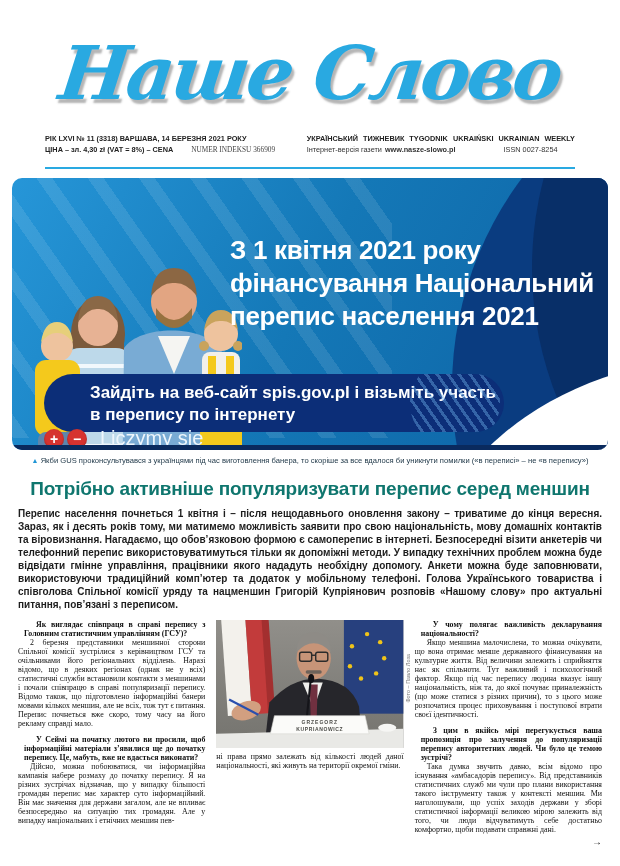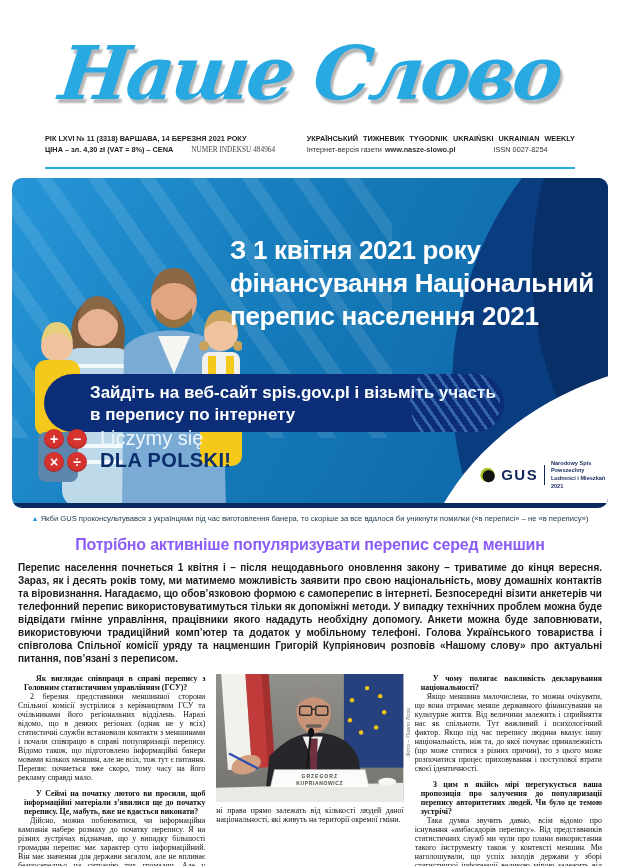--- a/index.html
+++ b/index.html
@@ -12,24 +12,24 @@
         color:#29a9e1;letter-spacing:-3px;transform:skewX(-7deg);
         text-shadow:3px 4px 2px rgba(90,90,90,.45);}
   .info-bar{margin:24px 45px 0;display:flex;justify-content:space-between;
             border-bottom:2px solid #29a9e1;padding-bottom:11px;
             font-size:7.3px;font-weight:bold;color:#222;line-height:1.5;}
   .info-left .l2{display:flex;gap:18px;}
   .index-num{font-family:"Liberation Serif",serif;font-weight:normal;color:#444;}
   .info-right .l1{word-spacing:3px;}
   .info-right .l2{display:flex;font-weight:normal;color:#333;}
   .web-url{font-weight:bold;margin-left:3px;}
-  .issn{margin-left:38px;text-align:right;}
-
-  
-  .banner{position:relative;width:596px;height:330px;margin:9px auto 0;
+  .issn{margin-left:48px;text-align:right;}
+
+  
+  .banner{position:relative;width:596px;height:272px;margin:9px auto 0;
           border-radius:10px;overflow:hidden;
           background:linear-gradient(118deg,#2696d8 0%,#1478b7 48%,#0d62a4 100%);}
   .banner-stripes{position:absolute;left:-50px;top:-70px;width:430px;height:330px;z-index:1;
           background:repeating-linear-gradient(55deg,rgba(255,255,255,.10) 0 13px,transparent 13px 42px);}
   .swoosh-dark{position:absolute;left:440px;top:-140px;width:700px;height:700px;
           border-radius:50%;background:#0a3c80;z-index:1;}
   .swoosh-dark2{position:absolute;left:520px;top:-260px;width:700px;height:700px;
           border-radius:50%;background:#082f68;z-index:1;}
   .swoosh-white{position:absolute;left:400px;top:180px;width:620px;height:520px;
           border-radius:50%;background:#fff;z-index:3;}
@@ -54,22 +54,22 @@
   .gus-divider{width:1px;height:20px;background:#13275c;}
   .gus-text{font-size:5.6px;font-weight:bold;color:#13275c;line-height:1.35;}
   .banner-strip{position:absolute;left:0;bottom:0;width:100%;height:5px;background:#0a2a5e;z-index:7;}
 
   
   .photo-caption{margin-top:6px;text-align:center;font-size:7.6px;color:#223a4a;}
   .photo-caption .marker{color:#2196d6;font-size:7px;}
 
   
   .article{margin:0 18px;}
-  .article-headline{margin:13px 0 0;text-align:center;font-size:16px;font-weight:bold;
-          color:#8b5cf6;letter-spacing:-.2px;}
+  .article-headline{margin:13px 0 0;text-align:center;font-size:19px;font-weight:bold;
+          color:#0f766e;letter-spacing:-.2px;}
   .lead{margin:7px 0 0;font-size:10px;font-weight:bold;line-height:1.3;
           text-align:justify;color:#1d1d1d;}
   .columns{display:flex;gap:11px;margin-top:9px;font-family:"Liberation Serif",serif;
           font-size:7.9px;line-height:1.14;text-align:justify;color:#101010;}
   .col{flex:1;min-width:0;}
   .col p{margin:0;text-indent:12px;}
   .col p.q{font-weight:bold;margin-top:7px;margin-left:6px;}
   .col p.first{margin-top:0;}
   .col p.cont{text-indent:0;}
   .photo-wrap{position:relative;margin-bottom:4px;}
@@ -85,21 +85,21 @@
 
 <div class="page">
 
   <div class="logo">Наше Слово</div>
 
   <div class="info-bar">
     <div class="info-left">
       <div class="l1">РІК LXVI № 11 (3318) ВАРШАВА, 14 БЕРЕЗНЯ 2021 РОКУ</div>
       <div class="l2">
         <span>ЦІНА – зл. 4,30 zł (VAT = 8%) – CENA</span>
-        <span class="index-num">NUMER INDEKSU 484964</span>
+        <span class="index-num">NUMER INDEKSU 366909</span>
       </div>
     </div>
     <div class="info-right">
       <div class="l1">УКРАЇНСЬКИЙ ТИЖНЕВИК TYGODNIK UKRAIŃSKI UKRAINIAN WEEKLY</div>
       <div class="l2">
         <span>Інтернет-версія газети</span>
         <span class="web-url">www.nasze-slowo.pl</span>
         <span class="issn">ISSN 0027-8254</span>
       </div>
     </div>

